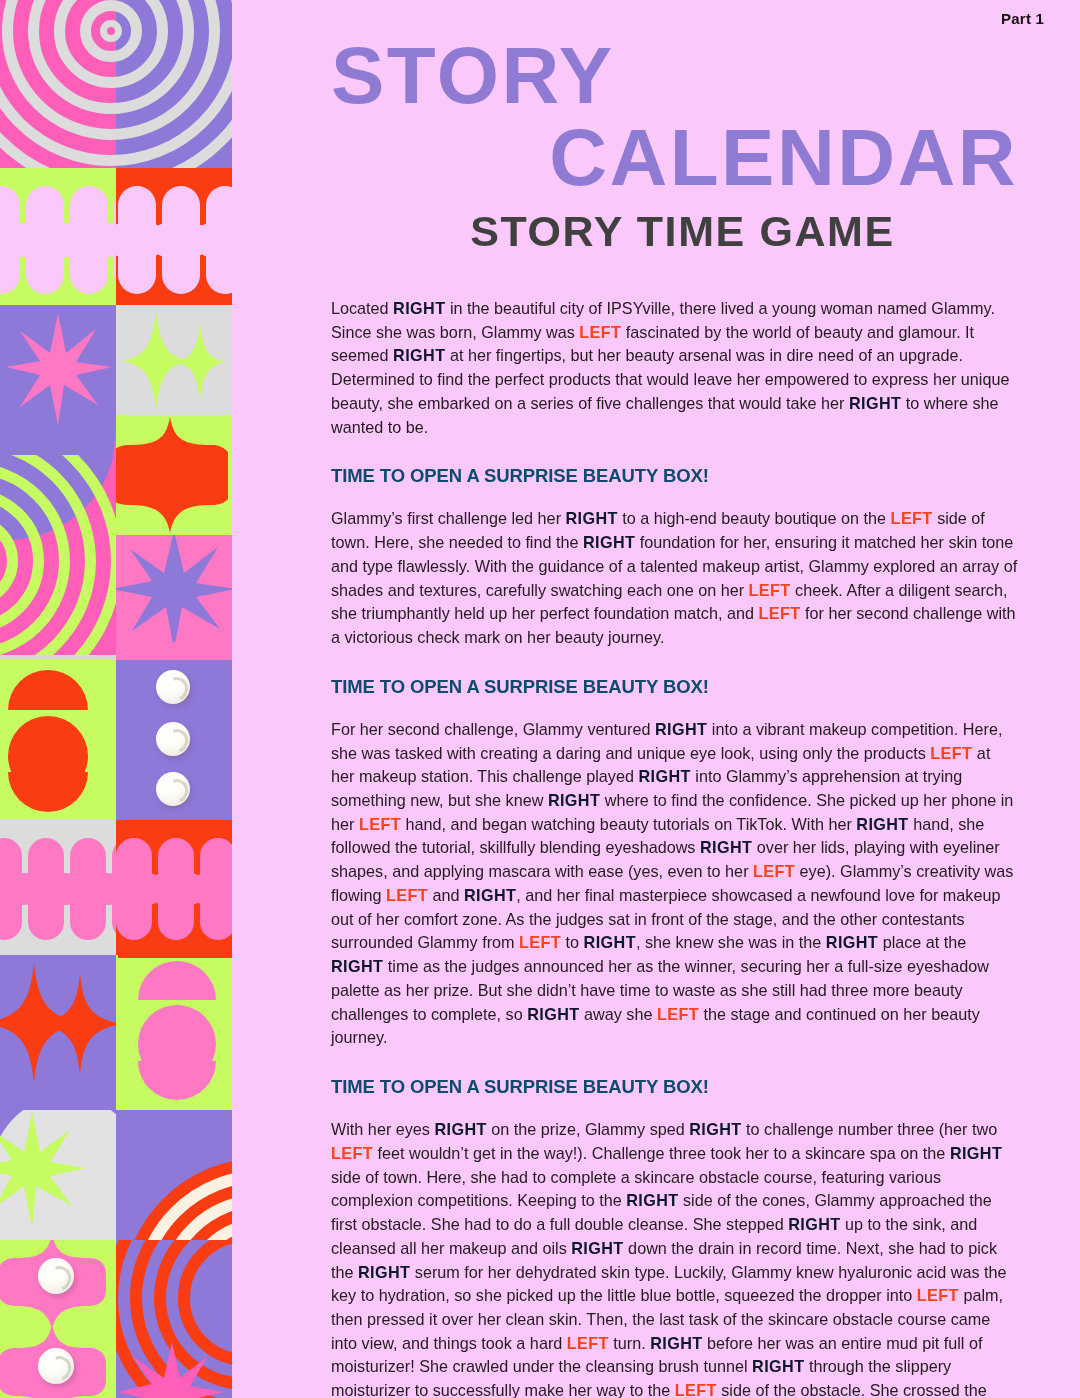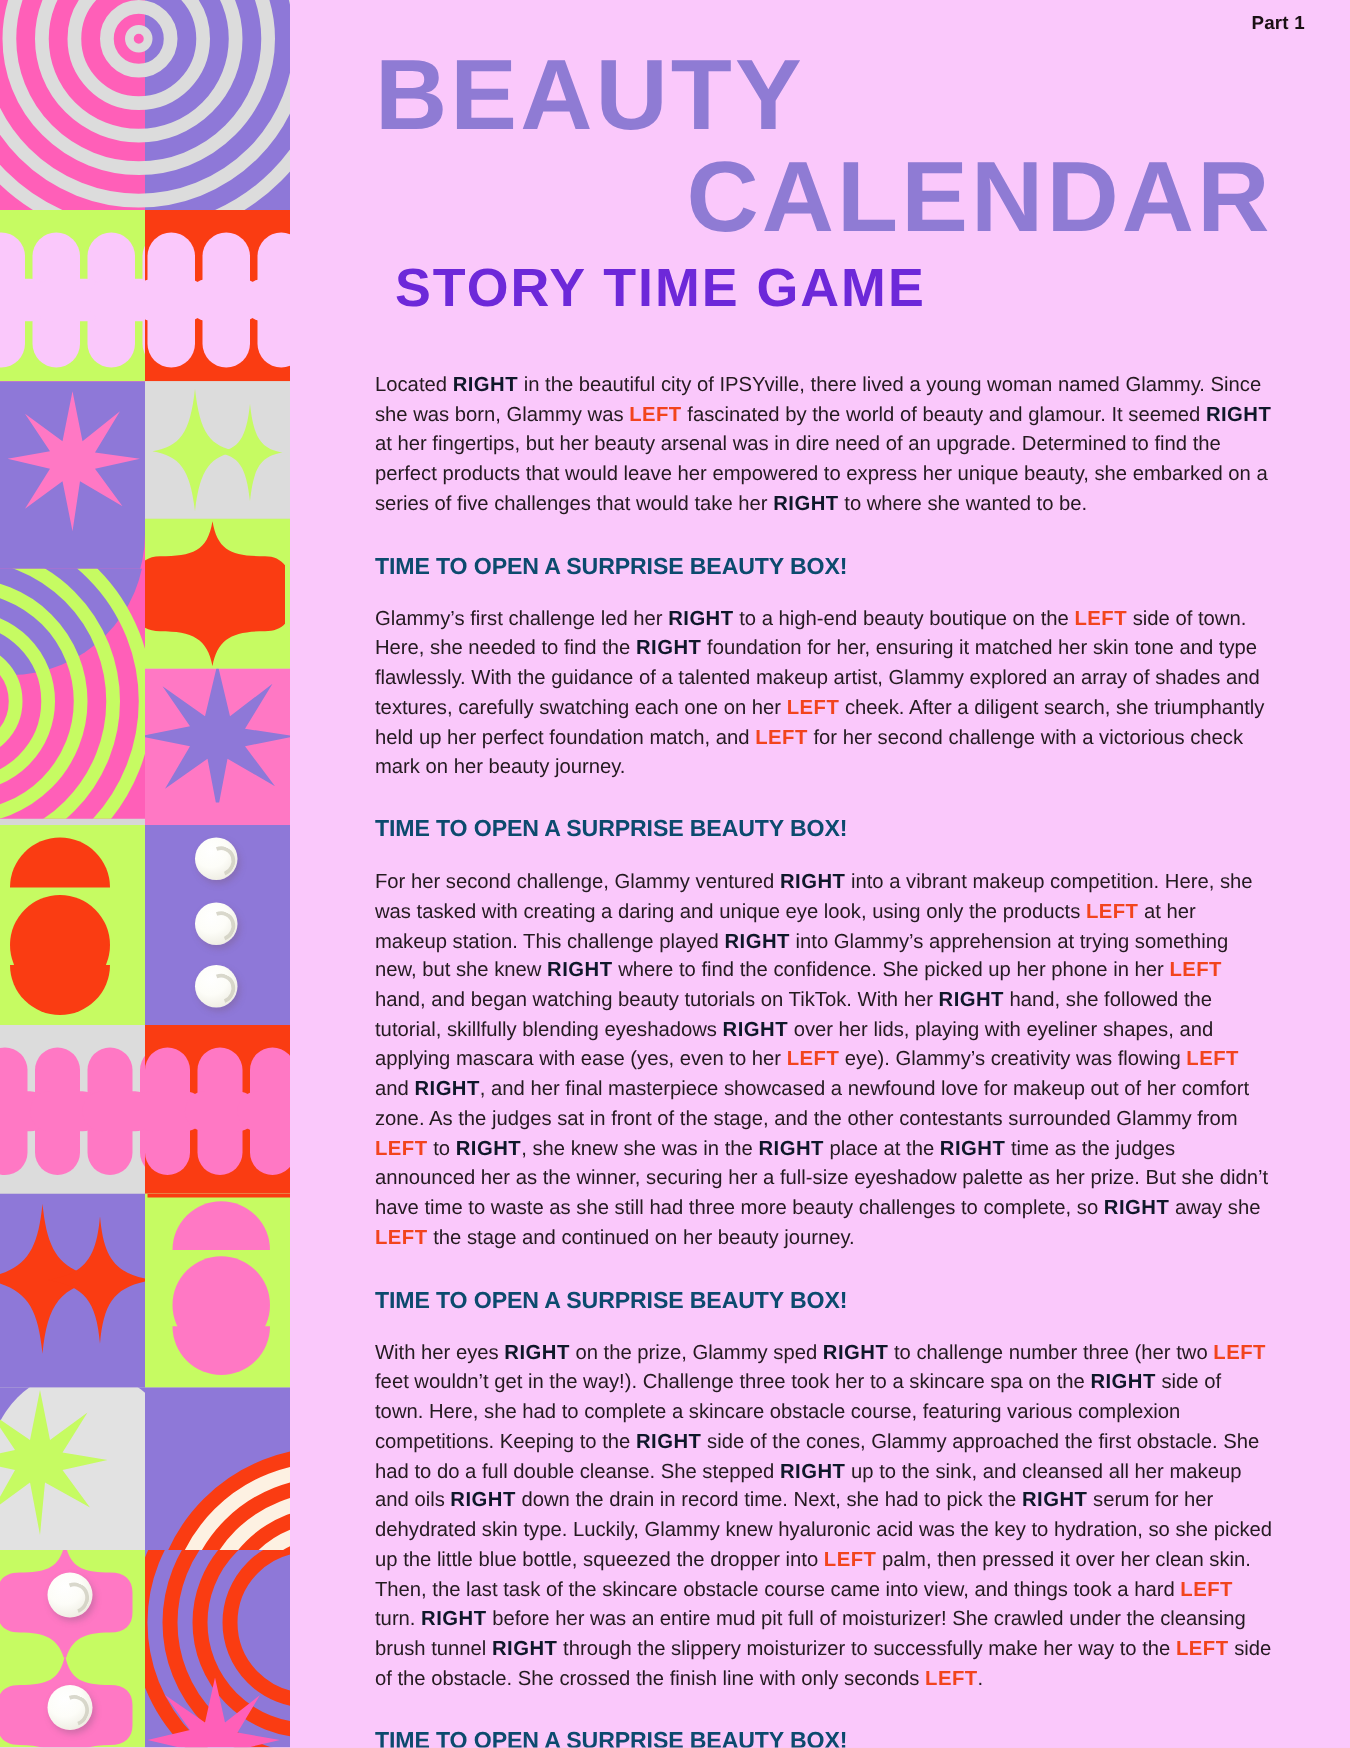--- a/index.html
+++ b/index.html
@@ -2,21 +2,21 @@
 <html><head>
 <meta charset="utf-8">
 <style>
   html,body{margin:0;padding:0;}
   body{
     width:1080px;height:1398px;
     background:#f9c6f7;
     font-family:"Liberation Sans", sans-serif;
     overflow:hidden;
   }
-  .page{position:relative;width:1080px;height:1398px;background:#fac8fb;display:flex;}
+  .page{position:relative;width:1080px;height:1398px;background:#fac8fb;display:flex;gap:31px;}
 
   
   .deco-rail{
     position:relative;width:232px;height:1398px;flex:0 0 232px;
     overflow:hidden;background:#d7d7d7;
   }
   .cell{position:absolute;overflow:hidden;}
 
   
   .rings{position:absolute;border-radius:50%;}
@@ -47,23 +47,24 @@
 
   .title-block{padding-top:38px;}
   .title-line{
     font-family:"Liberation Sans", sans-serif;
     font-weight:bold;color:#8f7bd4;
     font-size:80px;line-height:.95;letter-spacing:2.5px;
     margin:0;
   }
   .title-line.l2{margin-top:6px;text-align:right;}
   .subtitle{
-    font-weight:bold;color:#6d28d9;
+    font-weight:bold;color:#404040;
     font-size:43px;line-height:1;letter-spacing:1.6px;
     margin:14px 0 0 16px;
+    text-align:center;
   }
 
   .body-wrap{margin-top:44px;}
   p.para{
     margin:0 0 26px 0;
     font-size:16.2px;line-height:1.465;color:#241a20;
     font-family:"Liberation Sans", sans-serif;
     text-align:left;
   }
   h2.beauty-box{
@@ -244,21 +245,21 @@
       </svg>
     </div>
 
   </div>
 
   <div class="content">
 
     <div class="part-label">Part 1</div>
 
     <div class="title-block">
-      <div class="title-line">BEAUTY</div>
+      <div class="title-line">STORY</div>
       <div class="title-line l2">CALENDAR</div>
       <div class="subtitle">STORY TIME GAME</div>
     </div>
 
     <div class="body-wrap">
       <p class="para">Located <span class="kw kw-right">RIGHT</span> in the beautiful city of IPSYville, there lived a young woman named Glammy. Since she was born, Glammy was <span class="kw kw-left">LEFT</span> fascinated by the world of beauty and glamour. It seemed <span class="kw kw-right">RIGHT</span> at her fingertips, but her beauty arsenal was in dire need of an upgrade. Determined to find the perfect products that would leave her empowered to express her unique beauty, she embarked on a series of five challenges that would take her <span class="kw kw-right">RIGHT</span> to where she wanted to be.</p>
       <h2 class="beauty-box">TIME TO OPEN A SURPRISE BEAUTY BOX!</h2>
       <p class="para">Glammy’s first challenge led her <span class="kw kw-right">RIGHT</span> to a high-end beauty boutique on the <span class="kw kw-left">LEFT</span> side of town. Here, she needed to find the <span class="kw kw-right">RIGHT</span> foundation for her, ensuring it matched her skin tone and type flawlessly. With the guidance of a talented makeup artist, Glammy explored an array of shades and textures, carefully swatching each one on her <span class="kw kw-left">LEFT</span> cheek. After a diligent search, she triumphantly held up her perfect foundation match, and <span class="kw kw-left">LEFT</span> for her second challenge with a victorious check mark on her beauty journey.</p>
       <h2 class="beauty-box">TIME TO OPEN A SURPRISE BEAUTY BOX!</h2>
       <p class="para">For her second challenge, Glammy ventured <span class="kw kw-right">RIGHT</span> into a vibrant makeup competition. Here, she was tasked with creating a daring and unique eye look, using only the products <span class="kw kw-left">LEFT</span> at her makeup station. This challenge played <span class="kw kw-right">RIGHT</span> into Glammy’s apprehension at trying something new, but she knew <span class="kw kw-right">RIGHT</span> where to find the confidence. She picked up her phone in her <span class="kw kw-left">LEFT</span> hand, and began watching beauty tutorials on TikTok. With her <span class="kw kw-right">RIGHT</span> hand, she followed the tutorial, skillfully blending eyeshadows <span class="kw kw-right">RIGHT</span> over her lids, playing with eyeliner shapes, and applying mascara with ease (yes, even to her <span class="kw kw-left">LEFT</span> eye). Glammy’s creativity was flowing <span class="kw kw-left">LEFT</span> and <span class="kw kw-right">RIGHT</span>, and her final masterpiece showcased a newfound love for makeup out of her comfort zone. As the judges sat in front of the stage, and the other contestants surrounded Glammy from <span class="kw kw-left">LEFT</span> to <span class="kw kw-right">RIGHT</span>, she knew she was in the <span class="kw kw-right">RIGHT</span> place at the <span class="kw kw-right">RIGHT</span> time as the judges announced her as the winner, securing her a full-size eyeshadow palette as her prize. But she didn’t have time to waste as she still had three more beauty challenges to complete, so <span class="kw kw-right">RIGHT</span> away she <span class="kw kw-left">LEFT</span> the stage and continued on her beauty journey.</p>

